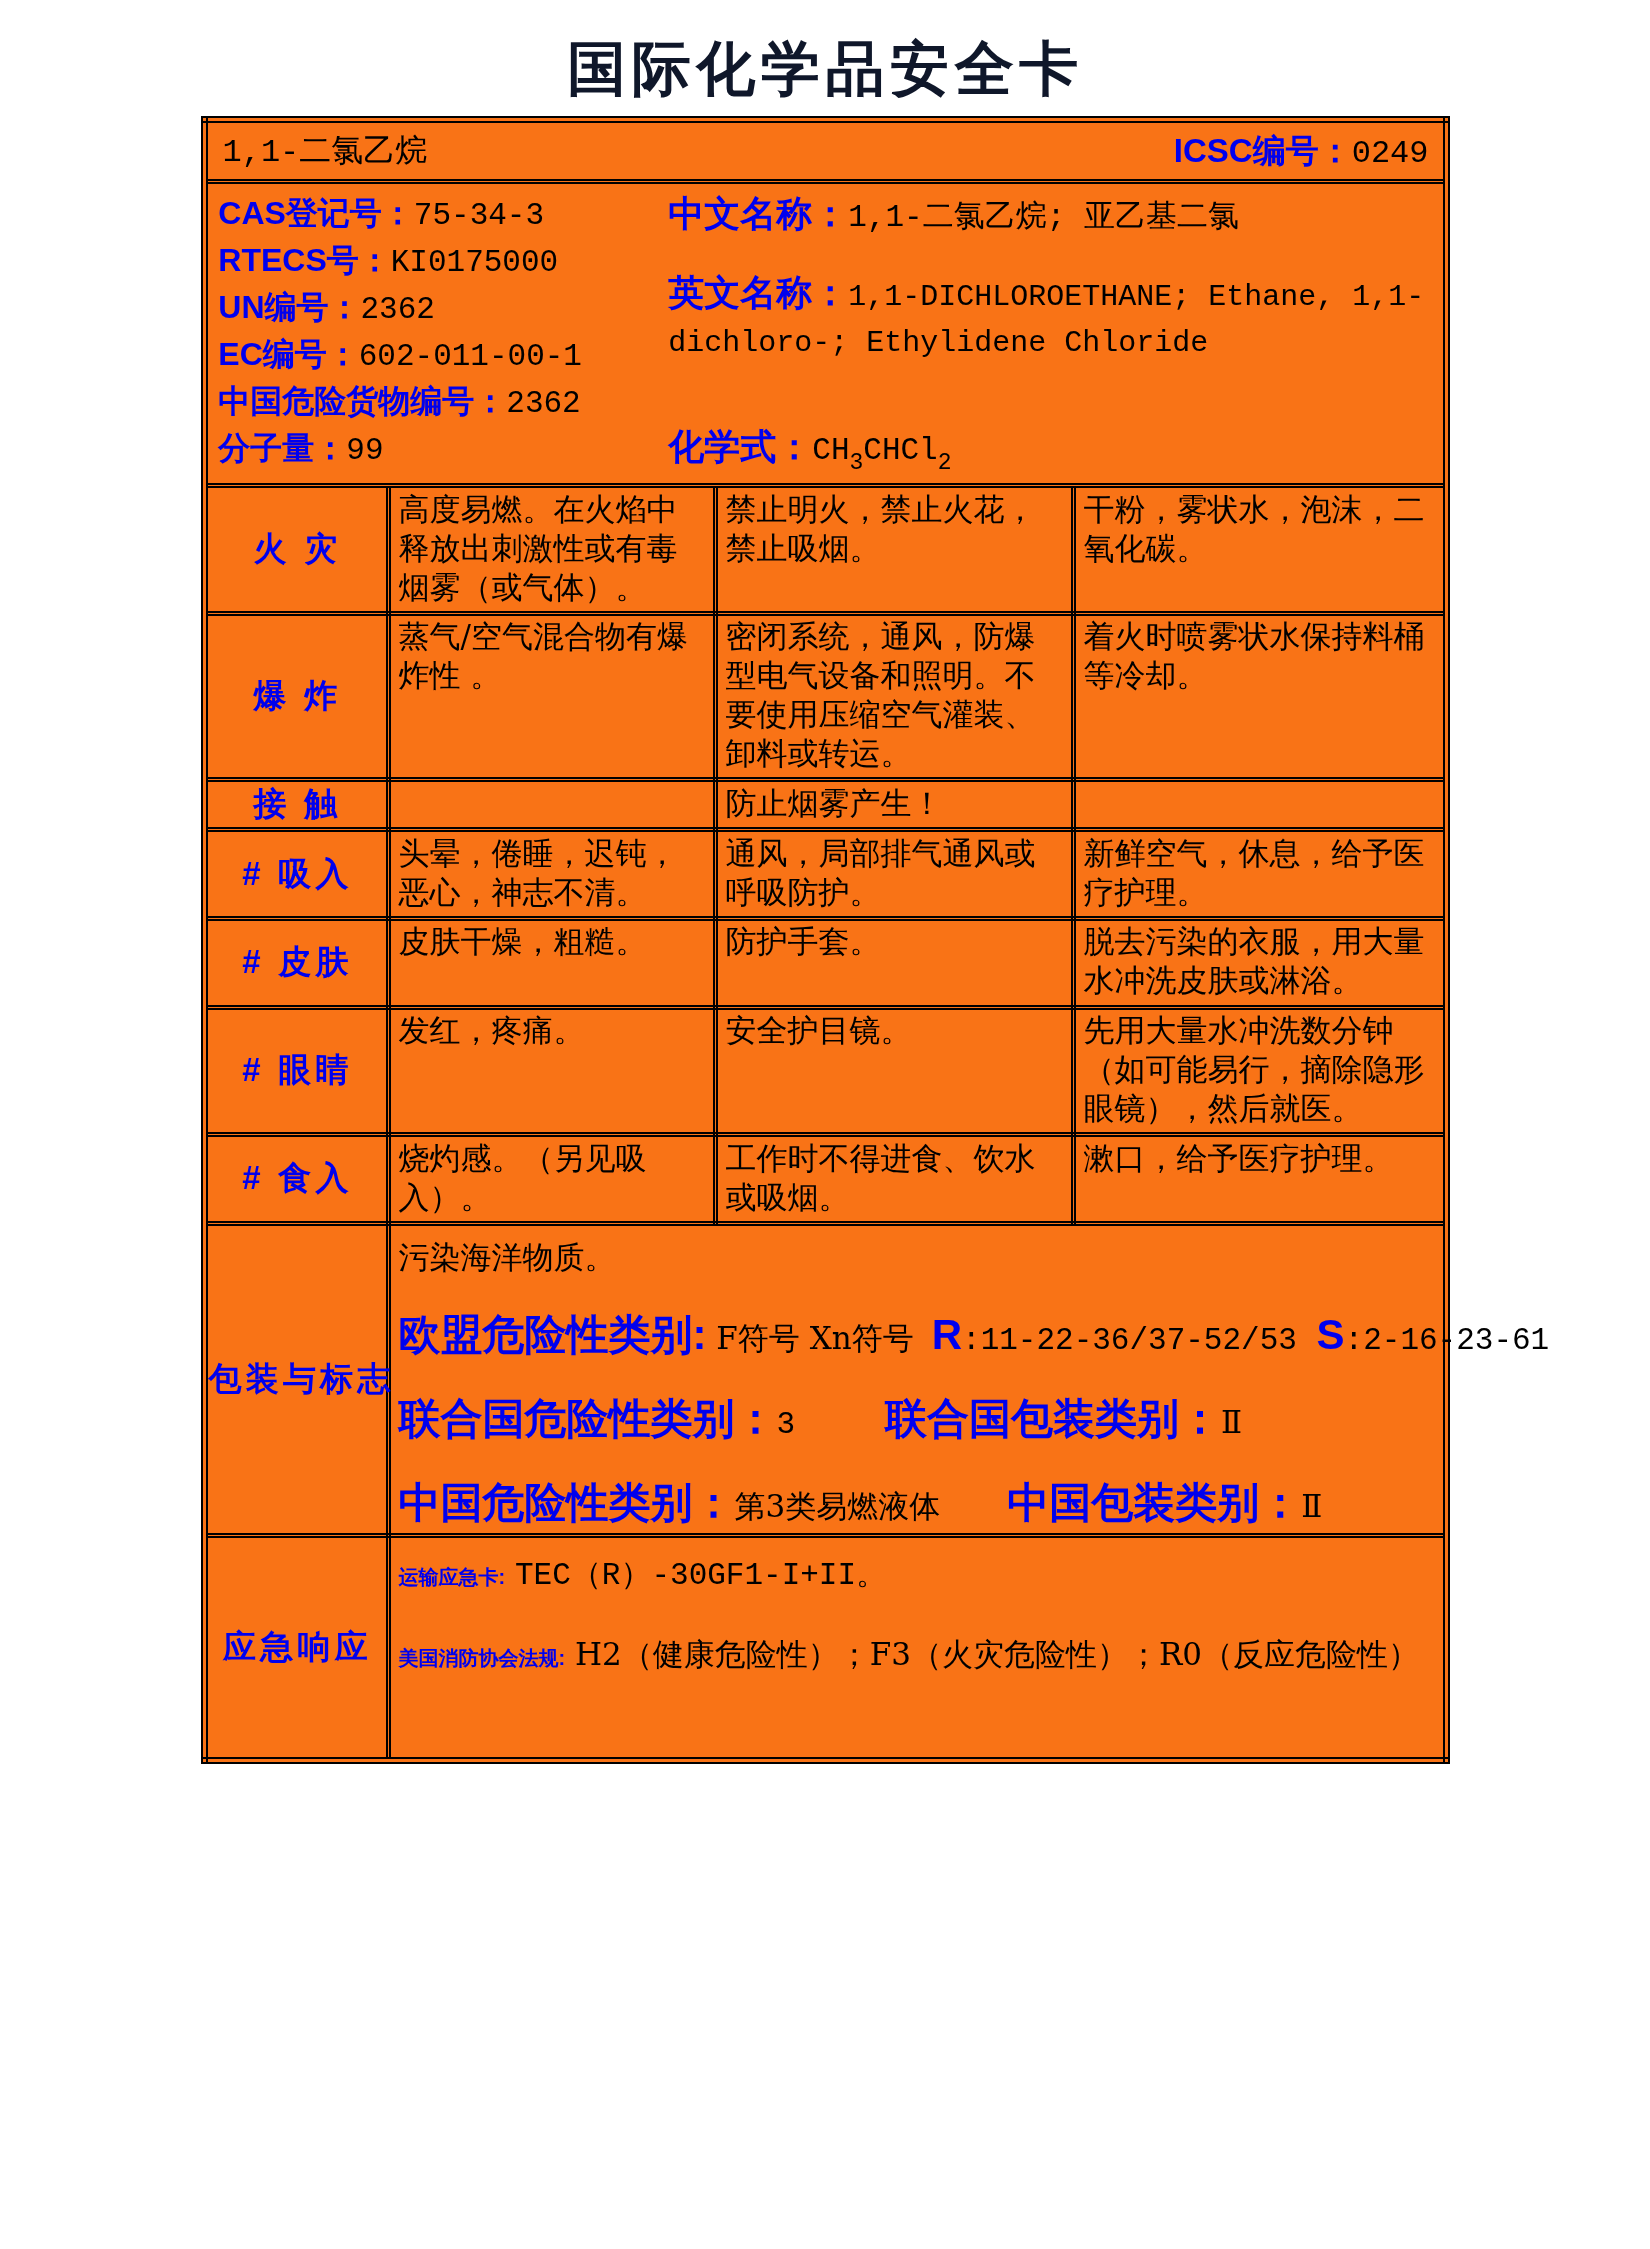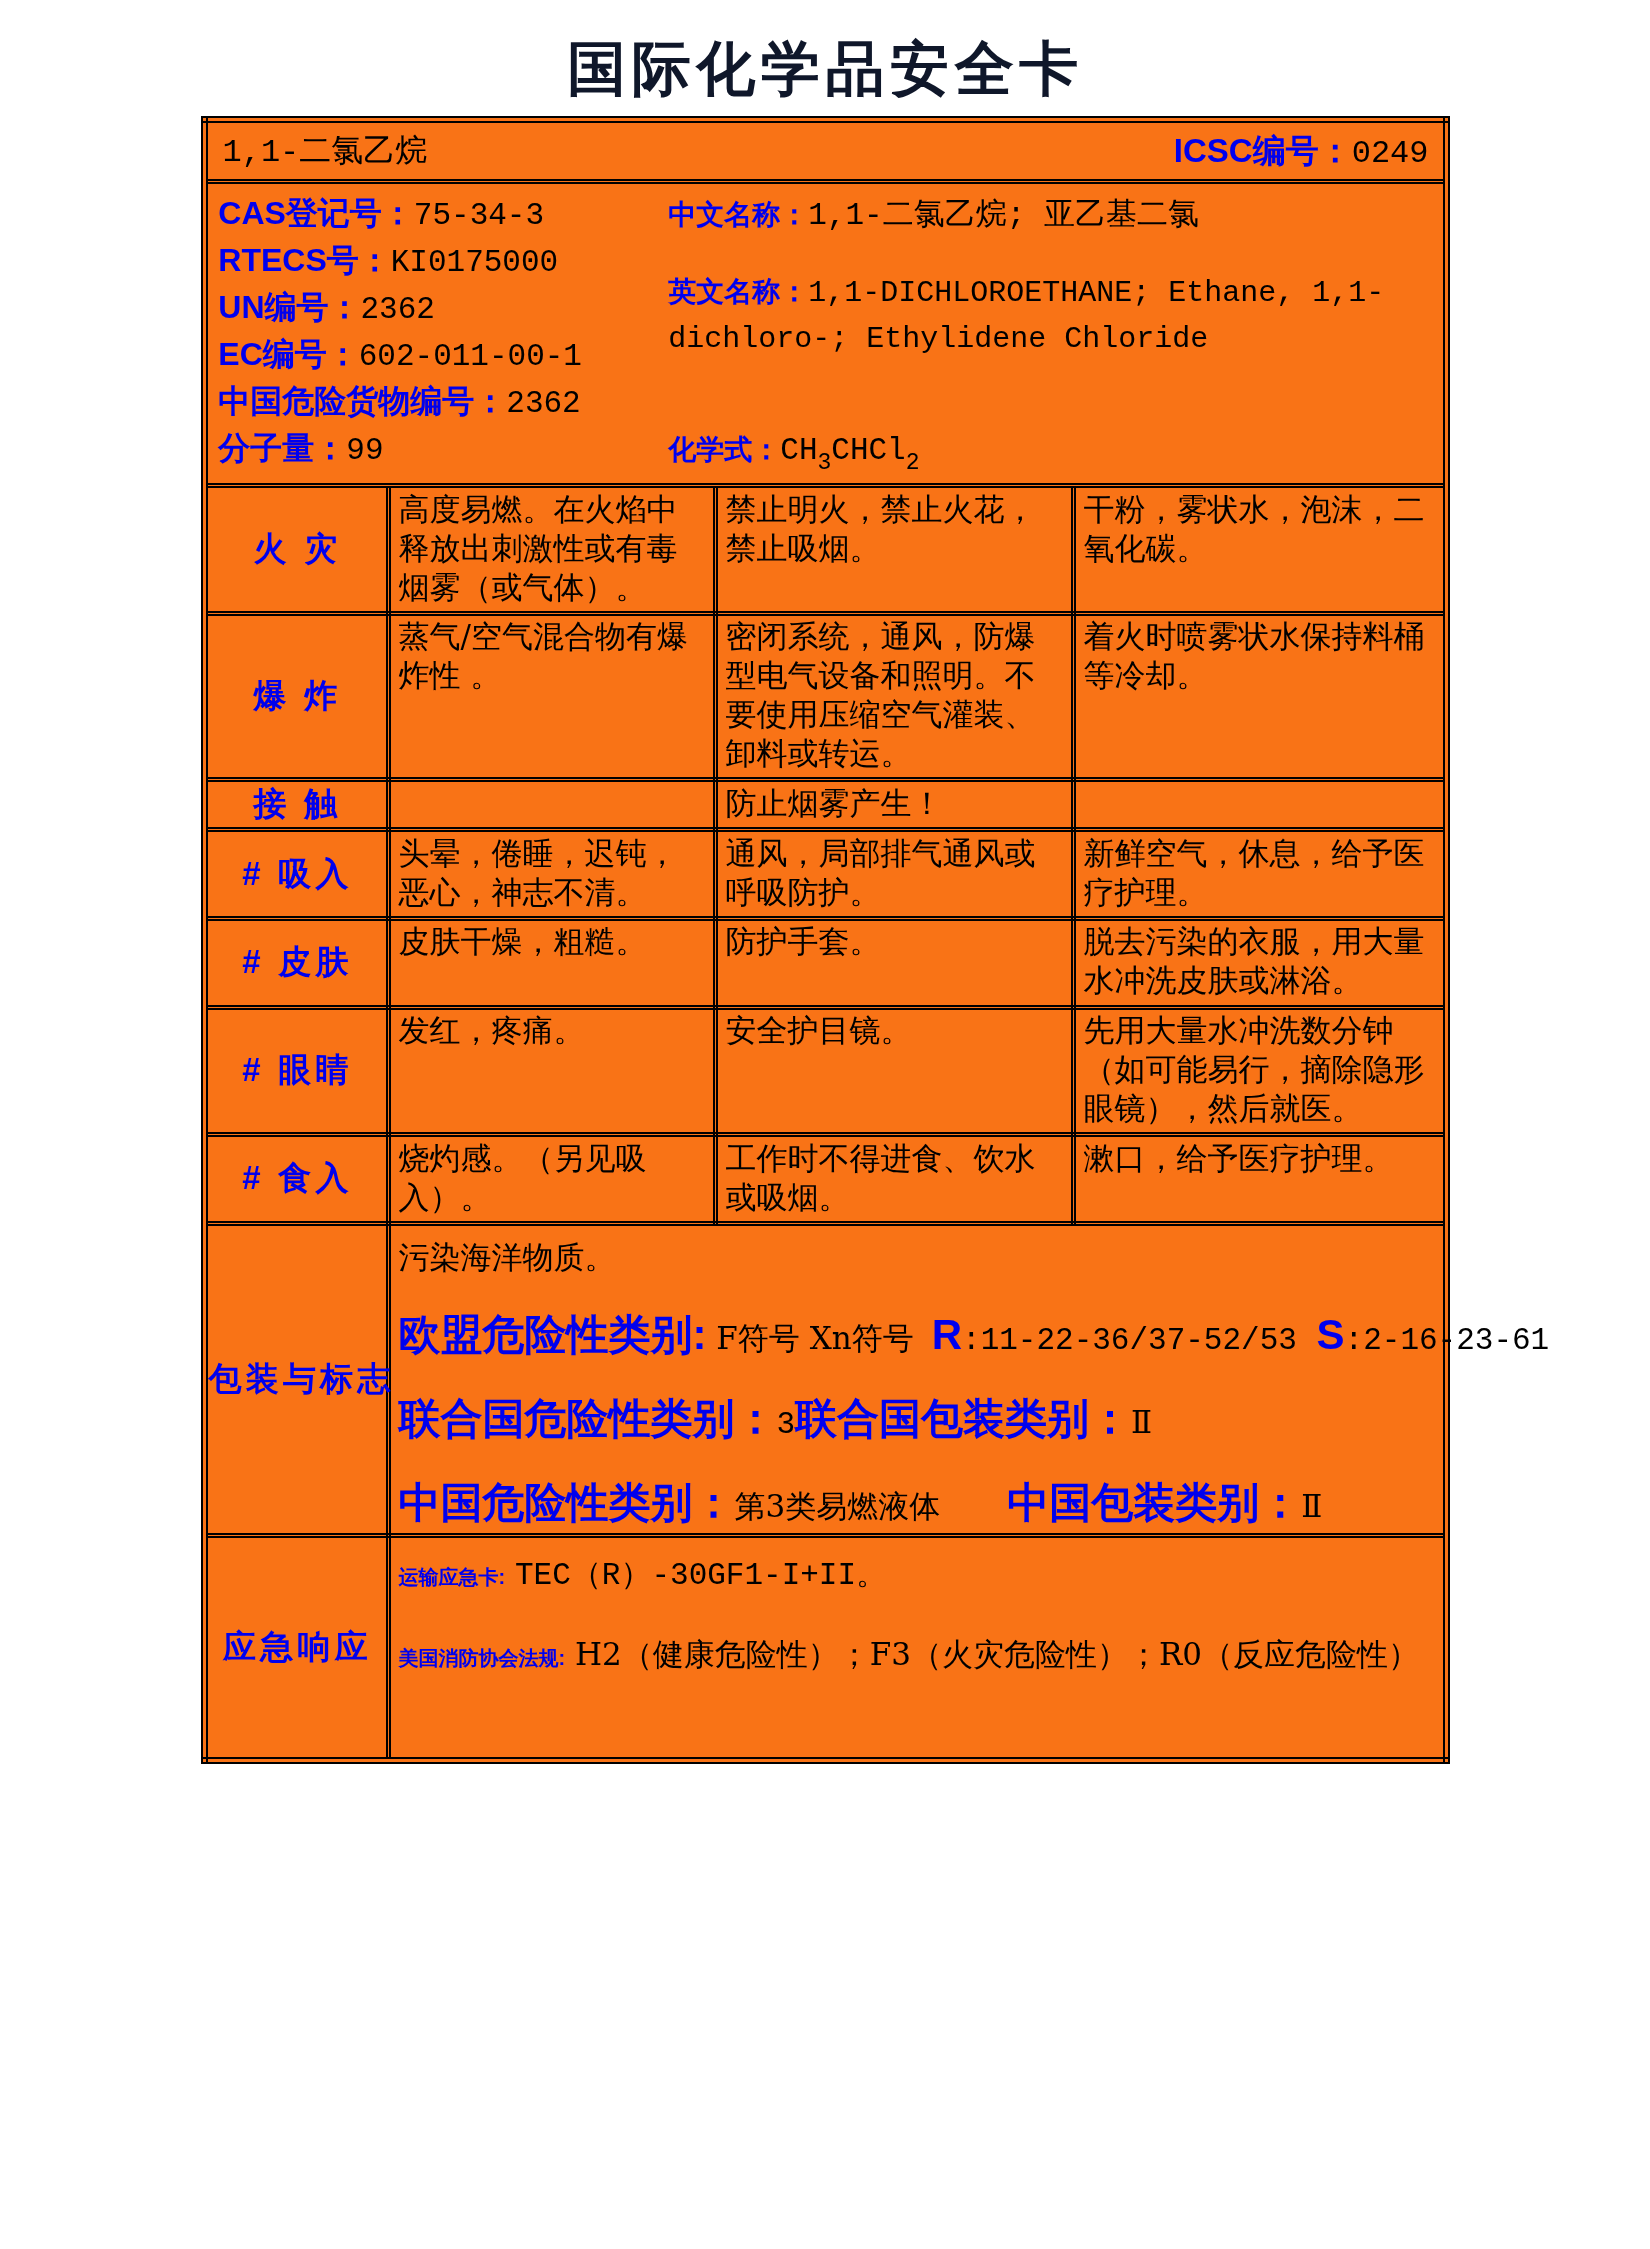--- a/index.html
+++ b/index.html
@@ -44,21 +44,21 @@
 
   
   td.id-cell { padding: 7px 11.2px 9.8px 9.8px; height: 263px; }
   .id-flex { display: flex; height: 100%; }
   .id-left { width: 422px; flex: none; }
   .id-line { line-height: 45px; white-space: nowrap; font-size: 31px; }
   .id-line .blue { font-size: 32px; }
   .id-right { flex: 1 1 auto; display: flex; flex-direction: column; padding-left: 28px; }
   .zh-line { line-height: 45px; font-size: 31px; }
   .en-block { margin-top: 31px; line-height: 44px; font-size: 30px; }
-  .en-block .blue, .zh-line .blue, .formula-line .blue { font-size: 28px; }
+  .en-block .blue, .zh-line .blue, .formula-line .blue { font-size: 36px; }
   .formula-line { margin-top: auto; line-height: 45px; font-size: 31px; }
   .formula-line sub { font-size: 23px; line-height: 0; vertical-align: -9.8px; }
 
   
   tr.hdr-row td { height: 93px; vertical-align: middle; text-align: center; }
   .hdr-text { color: #0000ee; font-weight: bold; font-family: "Liberation Sans", sans-serif;
               font-size: 33px; line-height: 42px; white-space: pre-line; letter-spacing: 1.4px; }
 
   
   td.lbl { vertical-align: middle; text-align: center; }
@@ -82,21 +82,21 @@
   tr.s-store td   { height: 91px; }
   td.wide { padding: 4.2px 11.2px 7px 7px; font-size: 31px; line-height: 41px; }
 
   .pk-line { white-space: nowrap; font-size: 31px; line-height: 40px; }
   .pk-first { margin-top: 7px; }
   .pk-gap { margin-top: 38px; }
   .pk-line .blue { font-size: 42px; }
   .ml-sym { margin-left: 9.8px; }
   .ml-r { margin-left: 18px; }
   .ml-s { margin-left: 19.7px; }
-  .gap-un { }
+  .gap-un { margin-left: 90px; }
   .gap-cn { margin-left: 67px; }
 
   .em-line1 { margin-top: 11.2px; font-size: 31px; line-height: 40px; }
   .em-line2 { margin-top: 35px; font-size: 31px; line-height: 44px; }
   .em-line1 .blue, .em-line2 .blue { font-size: 20px; }
 
   .store-text, .spill-text { line-height: 42px; }
 </style>
 </head>
 <body>

